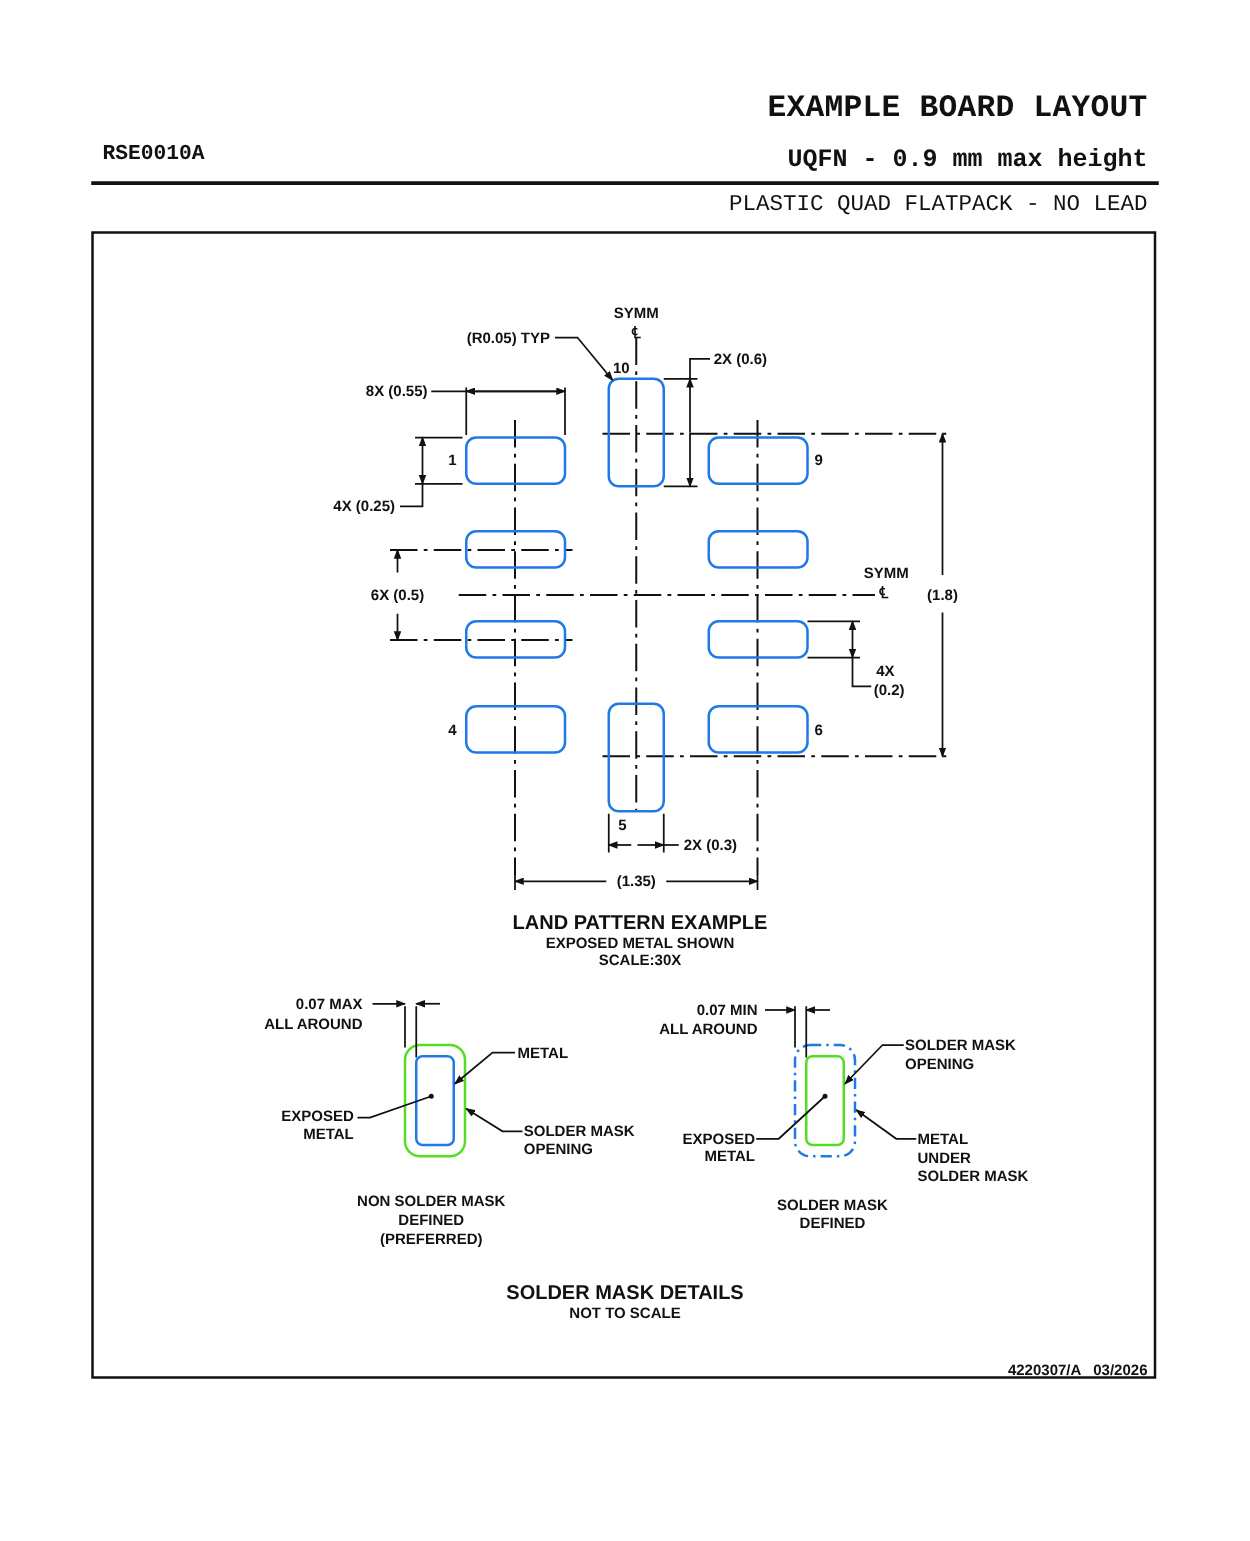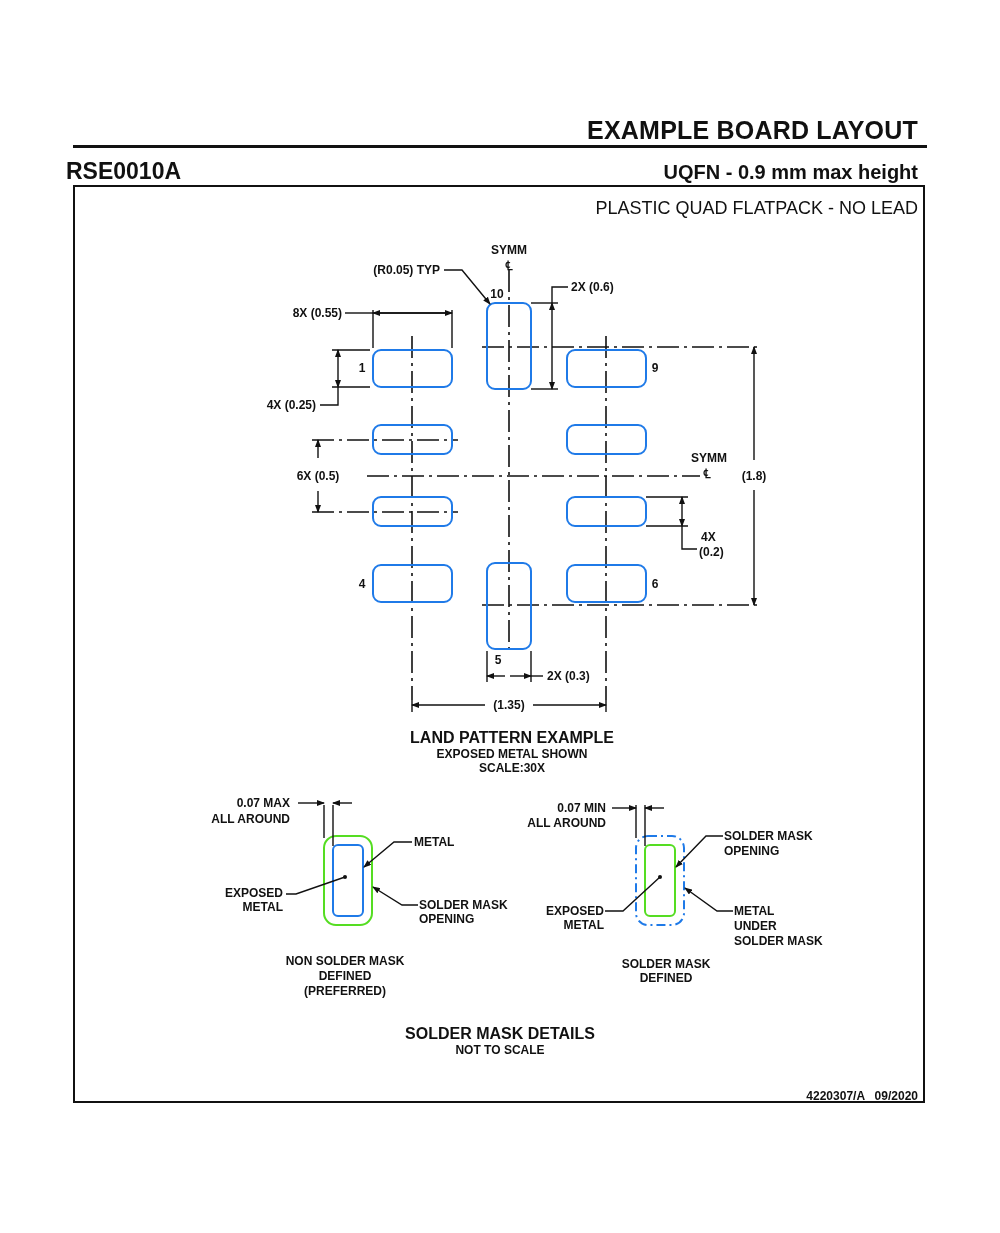--- a/index.html
+++ b/index.html
@@ -1,19 +1,19 @@
 <!DOCTYPE html>
 <html><head>
 <meta charset="utf-8">
 <style>
   html, body { margin: 0; padding: 0; background: #ffffff; }
   body { width: 1000px; height: 1233px; position: relative; overflow: hidden; font-family: "Liberation Sans", sans-serif; color: #111; }
-  .hdr { position: absolute; font-weight: bold; font-family: Liberation Sans, sans-serif; margin-top: 44px; }
+  .hdr { position: absolute; font-weight: bold; font-family: Liberation Mono, monospace; }
   #title-main { right: 82px; top: 72px; font-size: 25px; letter-spacing: 0.2px; }
-  #part-number { left: 66px; top: 114px; font-size: 23px; }
+  #part-number { left: 82px; top: 114px; font-size: 17px; }
   #package-desc { right: 82px; top: 117px; font-size: 20px; }
   #header-rule { position: absolute; left: 73px; top: 145px; width: 854px; height: 3px; background: #111; }
   #package-sub { right: 82px; top: 154px; font-size: 18px; font-weight: normal; }
   #frame { position: absolute; left: 73px; top: 185px; width: 852px; height: 918px; border: 2px solid #111; box-sizing: border-box; }
   svg#drawing { position: absolute; left: 0; top: 0; }
   svg text { font-family: "Liberation Sans", sans-serif; font-weight: bold; fill: #111; }
   .t11 { font-size: 12px; }
   .t13 { font-size: 13px; }
   .t16 { font-size: 16px; }
   #doc-id { position: absolute; right: 82px; top: 1089px; font-size: 12px; font-weight: bold; }
@@ -182,13 +182,13 @@
     <text class="t11" x="734" y="930">UNDER</text>
     <text class="t11" x="734" y="945">SOLDER MASK</text>
     <text class="t11" x="666" y="968" text-anchor="middle">SOLDER MASK</text>
     <text class="t11" x="666" y="982" text-anchor="middle">DEFINED</text>
   </g>
 
   <text class="t16" x="500" y="1039" text-anchor="middle">SOLDER MASK DETAILS</text>
   <text class="t11" x="500" y="1054" text-anchor="middle">NOT TO SCALE</text>
 </svg>
 
-<div id="doc-id" style="white-space:pre;">4220307/A   09/2020</div>
+<div id="doc-id" style="white-space:pre;">4220307/A   03/2026</div>
 
 </body></html>

